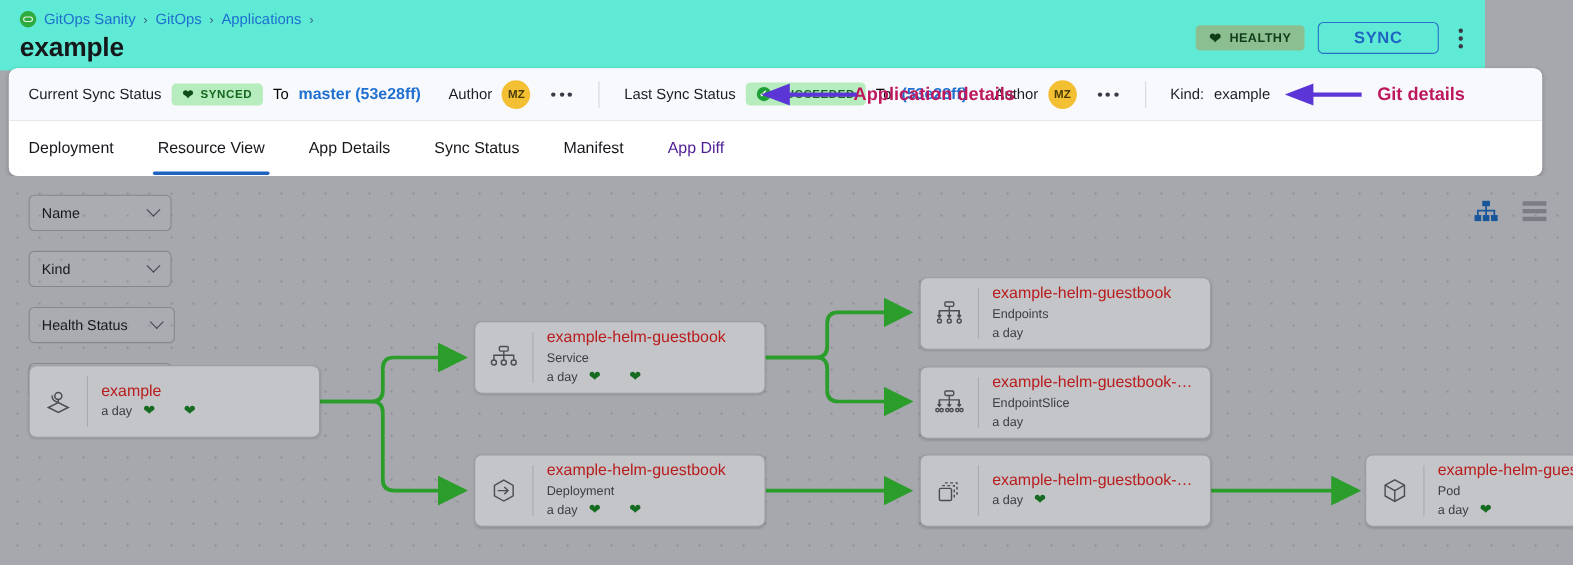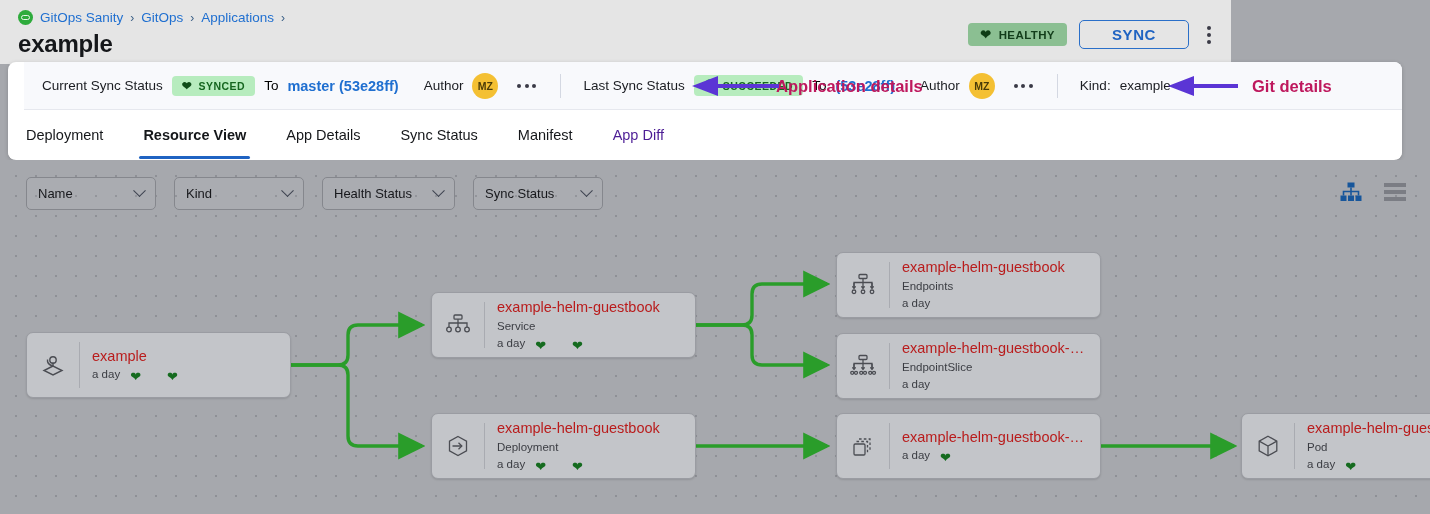--- a/index.html
+++ b/index.html
@@ -5,22 +5,22 @@
   * { box-sizing: border-box; margin: 0; padding: 0; }
   html, body { width: 1430px; height: 514px; overflow: hidden; }
   body {
     font-family: "Liberation Sans", sans-serif;
     background: #a6a8ad;
     position: relative;
   }
 
   
   .header {
-    position: absolute; top: 0; left: 0; width: 1231px; height: 64px;
-    background: #e5e5e5;
+    position: absolute; top: 0; left: 0; width: 1350px; height: 64px;
+    background: #5eead4;
   }
   .breadcrumb {
     position: absolute; top: 10px; left: 18px;
     display: flex; align-items: center; gap: 7px;
     font-size: 13.5px;
   }
   .bc-logo {
     width: 15px; height: 15px; border-radius: 50%;
     background: #2eab3c; display: inline-block; position: relative;
     flex: 0 0 auto;
@@ -69,21 +69,20 @@
     border-radius: 8px;
     box-shadow: 0 1px 4px rgba(0,0,0,0.18);
     overflow: hidden;
   }
   .sync-bar {
     height: 48px; background: #f8f9fc;
     display: flex; align-items: center;
     padding-left: 18px; gap: 0px;
     border-bottom: 1px solid #e6e8ee;
     font-size: 13.5px;
-    margin-left: 16px;
   }
   .sb-group { display: flex; align-items: center; gap: 9px; white-space: nowrap; }
   .sb-label { color: #1b1d22; }
   .sb-rev { color: #1f6fd0; font-weight: bold; font-size: 14.5px; }
   .sb-to { color: #000000; }
   .pill {
     display: inline-flex; align-items: center; gap: 6px;
     background: #b7ecbe; color: #15661f;
     border-radius: 4px; padding: 4px 10px;
     font-size: 10.5px; font-weight: bold; letter-spacing: 0.5px;
@@ -108,21 +107,21 @@
   .tabs {
     height: 49px; display: flex; align-items: stretch;
     padding-left: 18px; background: #fff;
   }
   .tab {
     display: flex; align-items: center;
     font-size: 14.5px; color: #15171a;
     padding: 0 0 0 0; margin-right: 40px;
     cursor: pointer; position: relative;
   }
-  .tab.active { font-weight: bold; }
+  .tab.active { font-weight: normal; }
   .tab.active::after {
     content: ""; position: absolute; left: -4px; right: -4px; bottom: 0;
     height: 3px; background: #1f63c2; border-radius: 2px;
   }
   .tab.disabled { color: #4c1d95; cursor: default; }
 
   
   .annot { position: absolute; display: flex; align-items: center; gap: 14px; }
   .arrow-left { position: relative; width: 78px; height: 26px; }
   .arrow-left svg { display: block; }
@@ -132,21 +131,21 @@
   .canvas {
     position: absolute; top: 160px; left: 0; width: 1430px; height: 354px;
     background-color: #a6a8ad;
     background-image: radial-gradient(#8e9096 1.1px, transparent 1.1px);
     background-size: 20px 20px;
     background-position: 6px 6px;
     overflow: hidden;
   }
   .filters {
     position: absolute; top: 17px; left: 26px;
-    display: flex; gap: 18px;
+    display: flex; gap: 18px; flex-direction: column;
   }
   .filter {
     width: 130px; height: 33px; border: 1px solid #85878d;
     border-radius: 5px; background: rgba(255,255,255,0.05);
     display: flex; align-items: center; justify-content: space-between;
     padding: 0 11px; font-size: 13px; color: #17181c; cursor: pointer;
   }
   .filter.wide { width: 133px; }
   .chev {
     width: 9px; height: 9px; border-right: 1.6px solid #3e4450;
@@ -173,21 +172,21 @@
     display: flex; align-items: center; justify-content: center;
     color: #4b4d53;
   }
   .node-div { width: 1px; align-self: stretch; background: #a9abb1; margin: 9px 0; }
   .node-body { padding: 7px 10px 7px 12px; min-width: 0; flex: 1 1 auto; }
   .node-name {
     font-size: 14.5px; color: #b91c1c; white-space: nowrap;
     overflow: hidden; text-overflow: ellipsis; line-height: 1.35;
   }
   .node-kind { font-size: 11.5px; color: #3b3d43; line-height: 1.5; }
-  .node-meta { display: flex; align-items: flex-end; gap: 0; font-size: 11.5px; color: #3b3d43; line-height: 1.5; }
+  .node-meta { display: flex; align-items: flex-start; gap: 0; font-size: 11.5px; color: #3b3d43; line-height: 1.5; }
   .node-age { margin-right: 10px; }
   .hrt { color: #156b1f; font-size: 13px; line-height: 1; margin-right: 26px; }
   .hrt:last-child { margin-right: 0; }
 
   .edges { position: absolute; top: 0; left: 0; width: 1430px; height: 354px; pointer-events: none; }
 </style>
 </head>
 <body>
 
 <div class="header">

